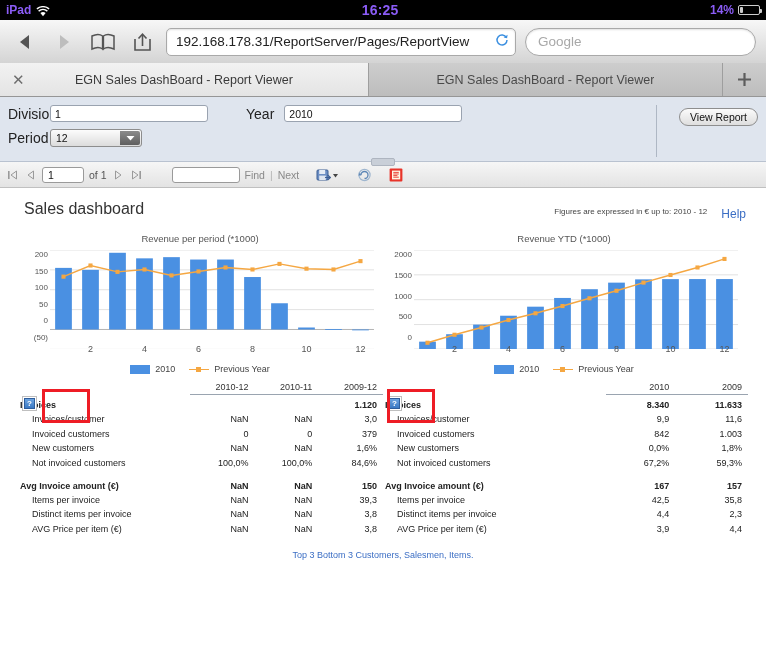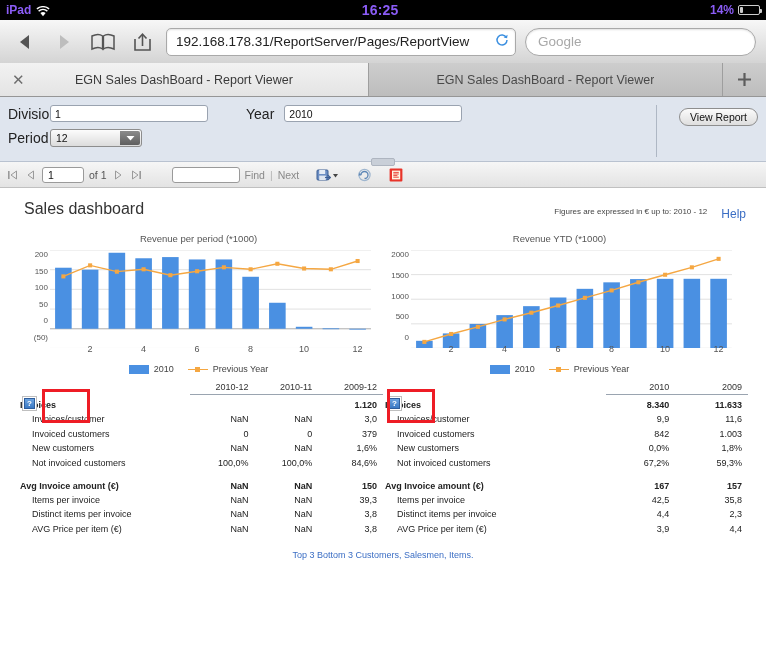--- a/index.html
+++ b/index.html
@@ -147,21 +147,21 @@
   .report-body { background: #fff; height: 420px; position: relative; }
   .report-head { display: flex; align-items: baseline; padding: 12px 20px 0 24px; }
   .report-title { font-size: 16px; color: #333; font-weight: normal; }
   .report-meta {
     margin-left: auto; font-size: 8px; color: #444;
     display: flex; align-items: flex-start; gap: 14px;
   }
   .report-help { color: #3b6ec4; font-size: 12px; cursor: pointer; }
 
   
-  .charts-row { display: flex; padding: 12px 26px 0 18px; align-items: flex-end; }
+  .charts-row { display: flex; padding: 12px 20px 0 18px; align-items: flex-end; }
   .chart-block { flex: 1; }
   .chart-title { text-align: center; font-size: 9.5px; color: #555; margin-bottom: 6px; }
   .chart-area { position: relative; height: 92px; margin-left: 32px; margin-right: 8px; }
   .chart-canvas { position: absolute; inset: 0; }
   .y-labels {
     position: absolute; left: -32px; top: 0; bottom: 0; width: 30px;
     display: flex; flex-direction: column; justify-content: space-between;
     font-size: 8px; color: #555; text-align: right; align-items: flex-end;
   }
   .x-labels {

